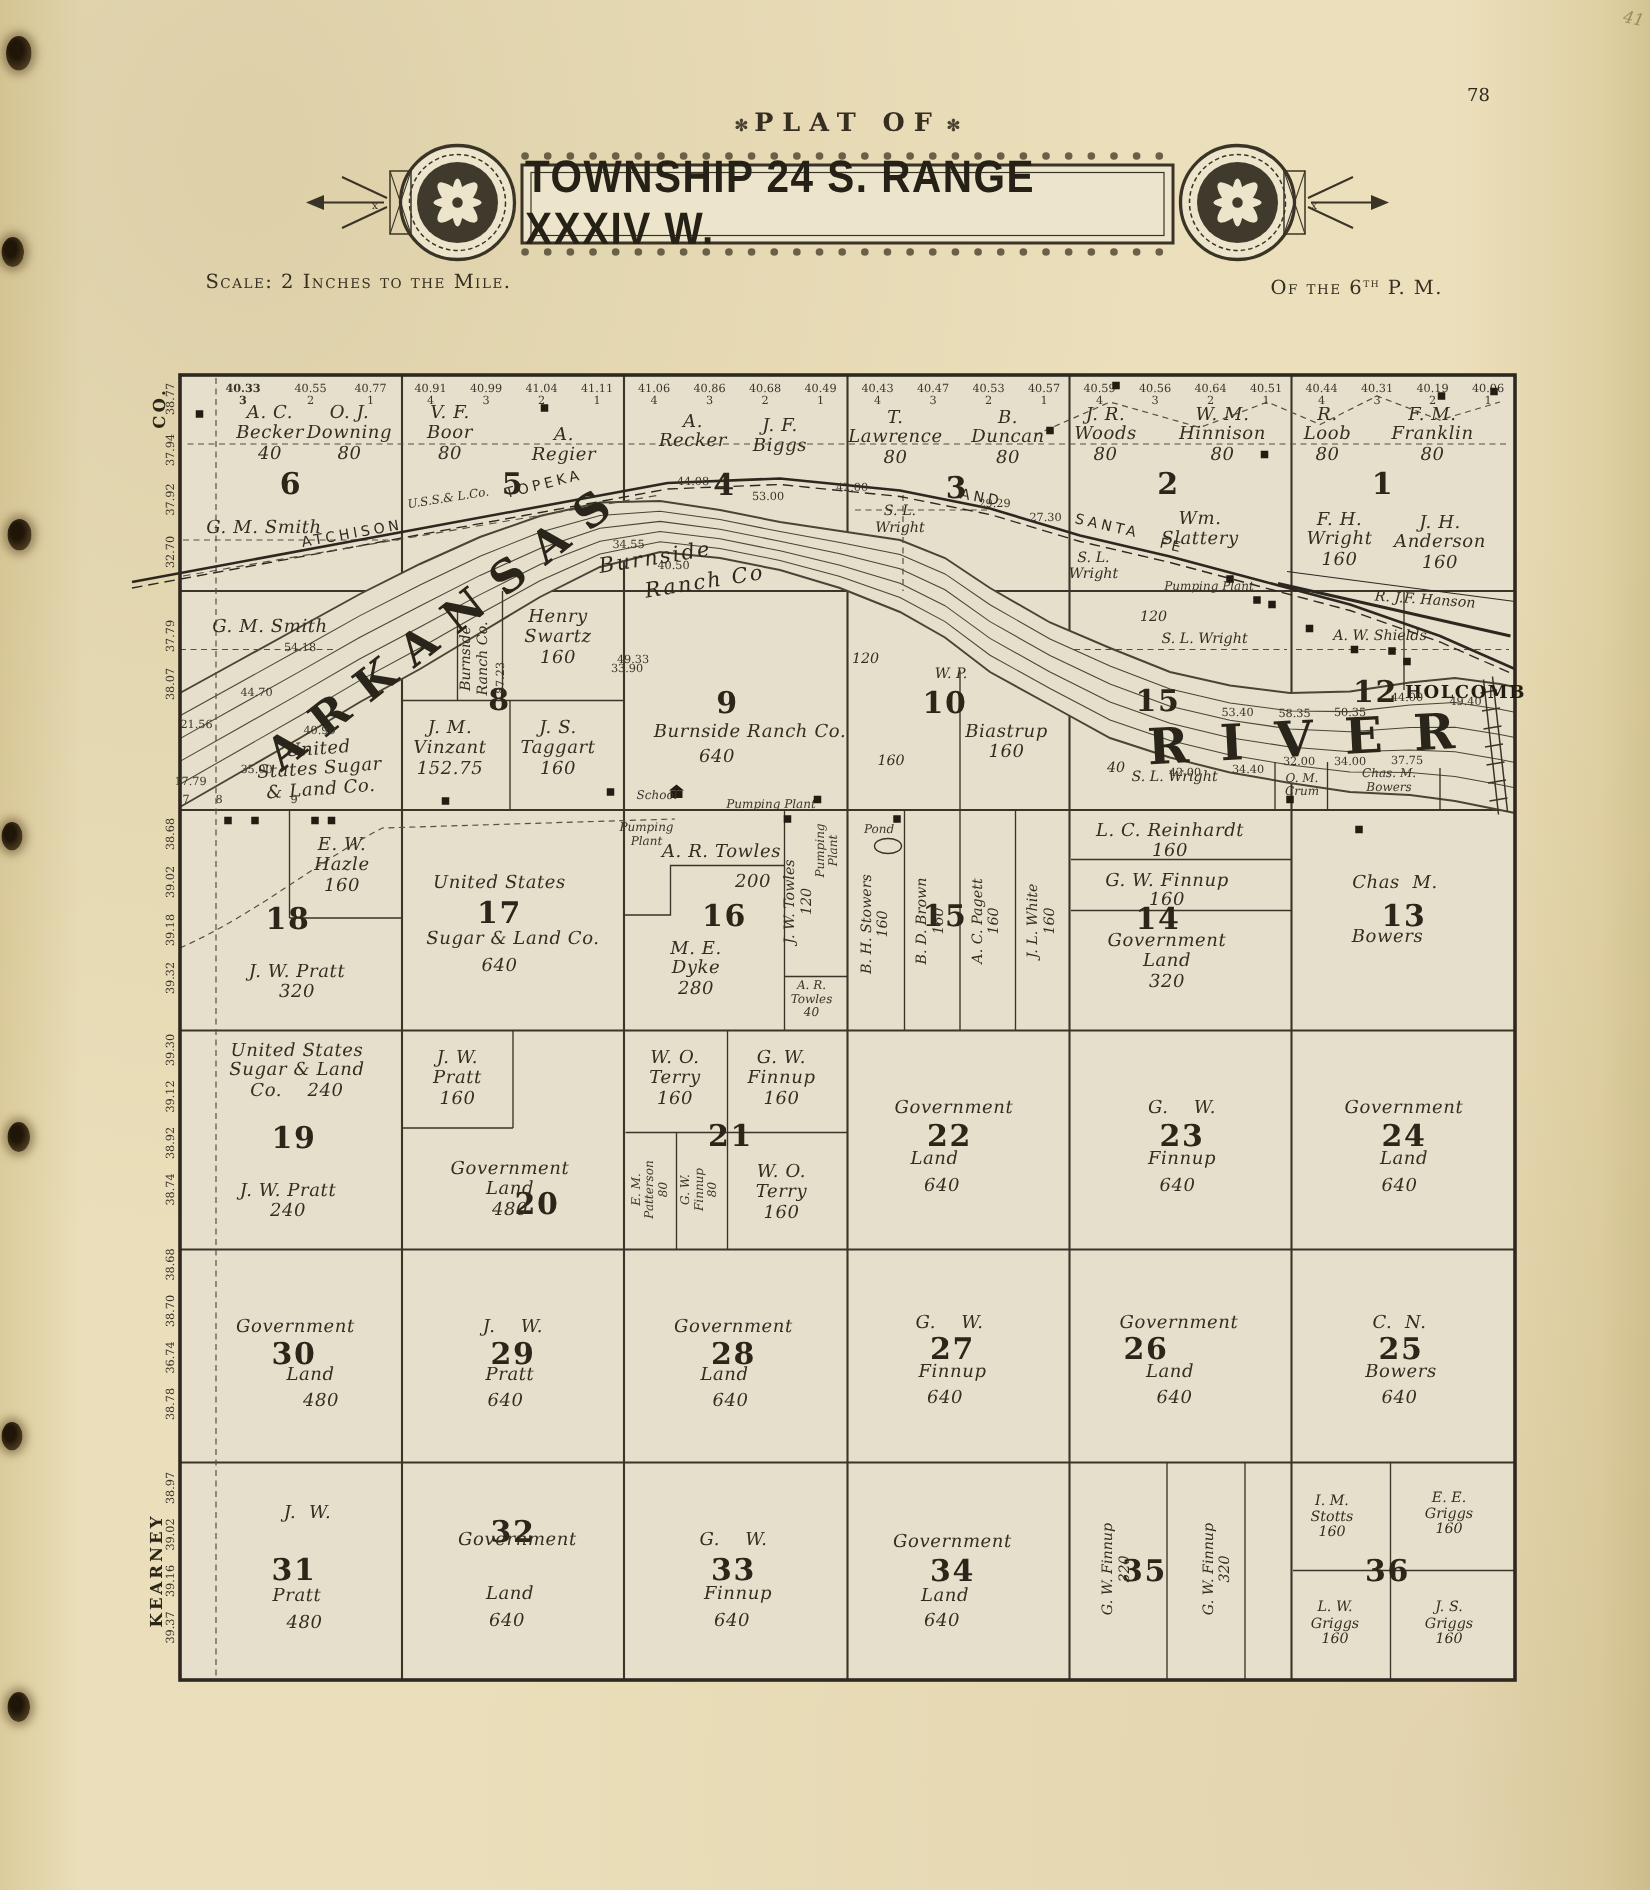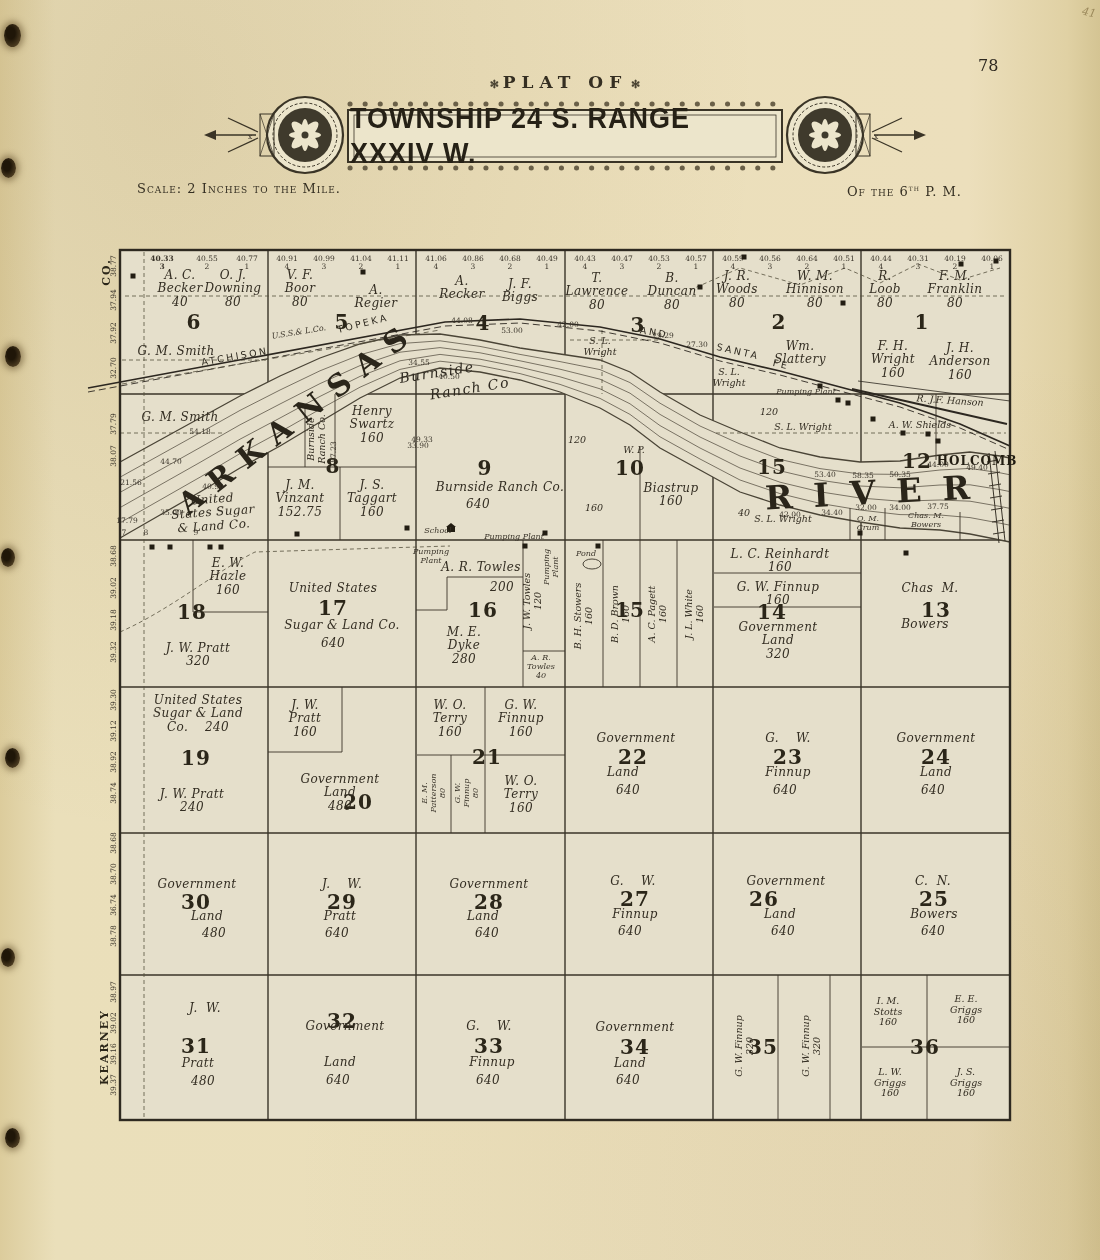--- a/index.html
+++ b/index.html
@@ -26,21 +26,21 @@
   .town{font-size:12px;font-weight:bold;letter-spacing:1px;color:#221d12;}
   .edge{font-size:11px;font-weight:bold;letter-spacing:2px;color:#2b2619;}
   .bsq{position:absolute;width:5px;height:5px;background:#221d12;transform:translate(-50%,-50%);}
   .plat-of{position:absolute;left:430px;top:72px;width:270px;text-align:center;font-size:17px;font-weight:bold;letter-spacing:6px;color:#352f22;}
   .plat-of .orn{font-size:11px;letter-spacing:0;color:#4a4332;}
   .banner-text{position:absolute;left:350px;top:112px;width:432px;height:48px;display:flex;align-items:center;justify-content:center;
     font-family:"Liberation Sans",sans-serif;font-weight:bold;font-size:27px;letter-spacing:1px;color:#262116;transform:scaleY(1.12);}
   .scale-note{position:absolute;left:137px;top:181px;font-variant:small-caps;font-size:13px;letter-spacing:1px;color:#352f22;}
   .meridian{position:absolute;right:138px;top:184px;font-variant:small-caps;font-size:13px;letter-spacing:1px;color:#352f22;}
   .meridian sup{font-size:8px;text-align:right;}
-  .page-number{position:absolute;left:978px;top:56px;font-size:16px;color:#2e2920;}
+  .page-number{position:absolute;left:978px;top:56px;font-size:12px;color:#2e2920;}
   .pencil-note{position:absolute;left:1082px;top:6px;font-size:11px;font-style:italic;color:rgba(125,105,60,.65);transform:rotate(12deg);}
   .house{position:absolute;left:447px;top:527px;width:8px;height:5px;background:#221d12;}
   .house:before{content:"";position:absolute;left:-1px;top:-4px;border-left:5px solid transparent;border-right:5px solid transparent;border-bottom:4px solid #221d12;}
 </style>
 </head>
 <body>
 
 <div class="page">
 
   <div class="hole" style="left:4px;top:24px;width:17px;height:23px;"></div>

